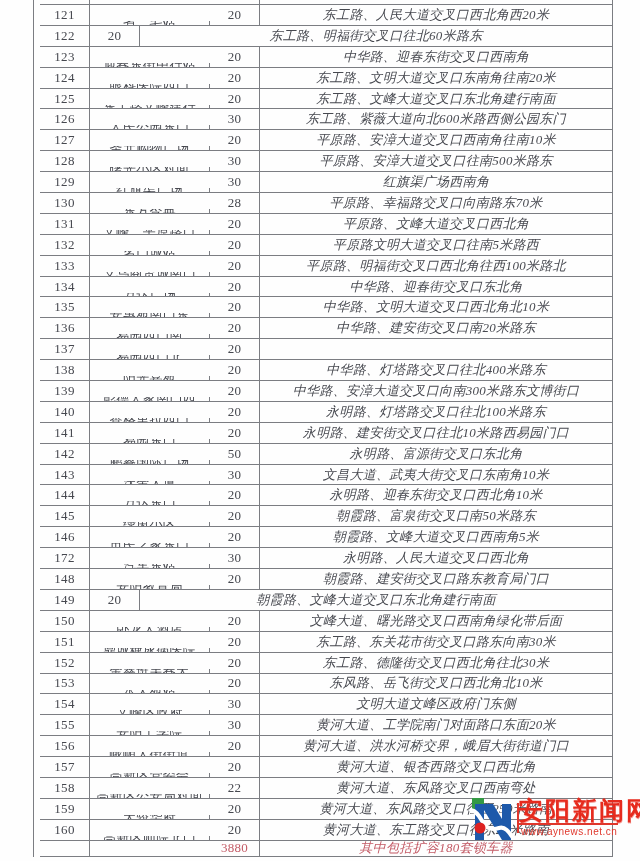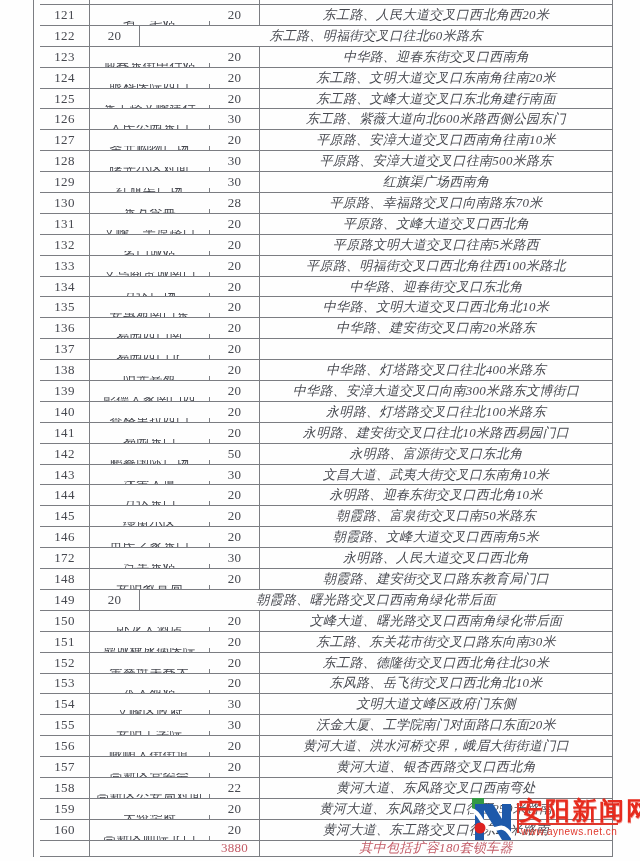--- a/index.html
+++ b/index.html
@@ -249,21 +249,21 @@
   <div class="row">
     <div class="cell c1">148</div>
     <div class="cell c2">安阳教育局</div>
     <div class="cell c3">20</div>
     <div class="cell c4">朝霞路、建安街交叉口路东教育局门口</div>
   </div>
 
   <div class="row">
     <div class="cell c1">149</div>
     <div class="cell c3">20</div>
-    <div class="cell c4">朝霞路、曙光路交叉口西南角绿化带后面</div>
+    <div class="cell c4">朝霞路、文峰大道交叉口东北角建行南面</div>
   </div>
 
   <div class="row">
     <div class="cell c1">150</div>
     <div class="cell c2">卧龙大酒店</div>
     <div class="cell c3">20</div>
     <div class="cell c4">文峰大道、曙光路交叉口西南角绿化带后面</div>
   </div>
 
   <div class="row">
@@ -291,21 +291,21 @@
     <div class="cell c1">154</div>
     <div class="cell c2">文峰区政府</div>
     <div class="cell c3">30</div>
     <div class="cell c4">文明大道文峰区政府门东侧</div>
   </div>
 
   <div class="row">
     <div class="cell c1">155</div>
     <div class="cell c2">安阳工学院</div>
     <div class="cell c3">30</div>
-    <div class="cell c4">沃金大厦、工学院南门对面路口东面20米</div>
+    <div class="cell c4">黄河大道、工学院南门对面路口东面20米</div>
   </div>
 
   <div class="row">
     <div class="cell c1">156</div>
     <div class="cell c2">峨嵋大街街道</div>
     <div class="cell c3">20</div>
     <div class="cell c4">黄河大道、洪水河桥交界，峨眉大街街道门口</div>
   </div>
 
   <div class="row">

